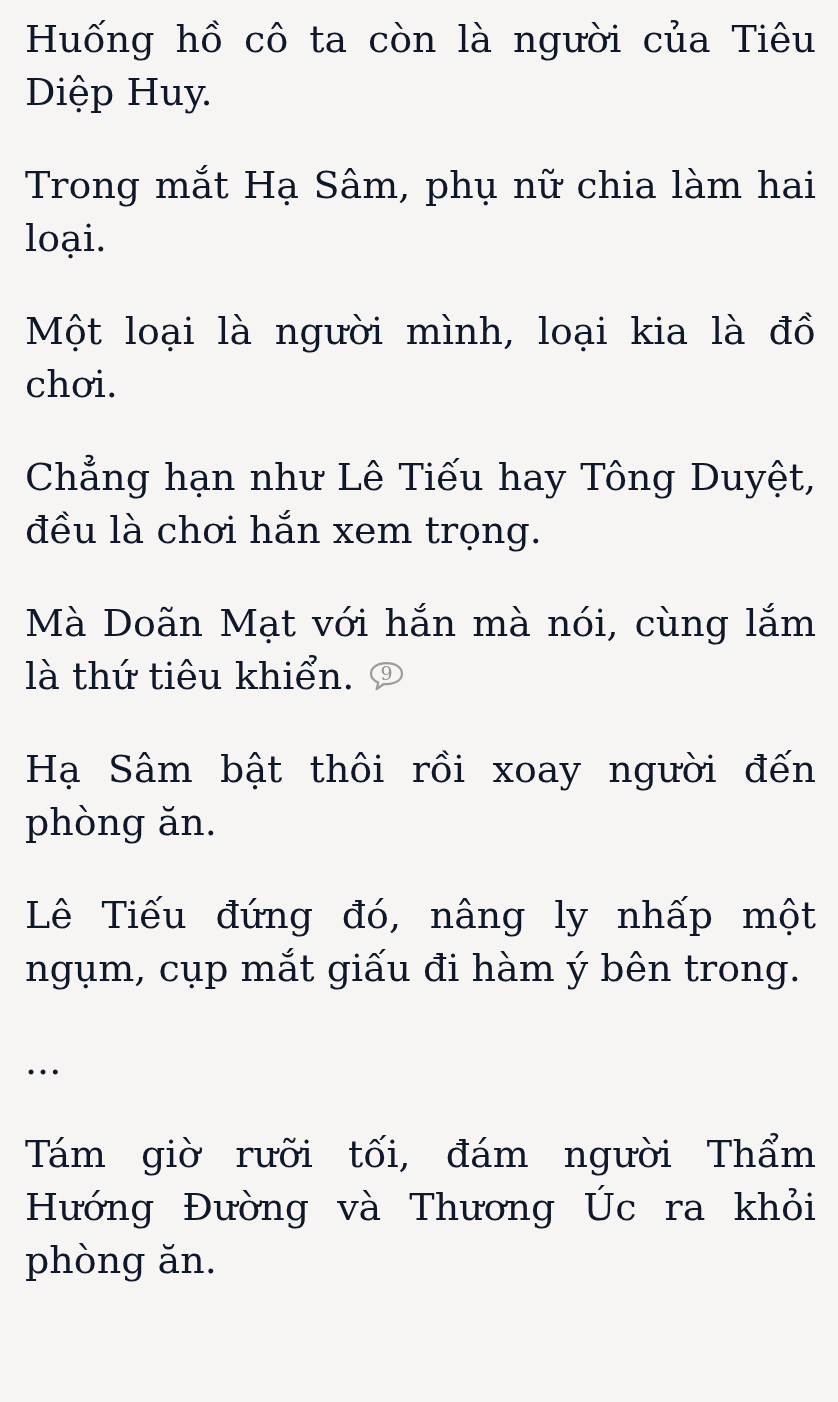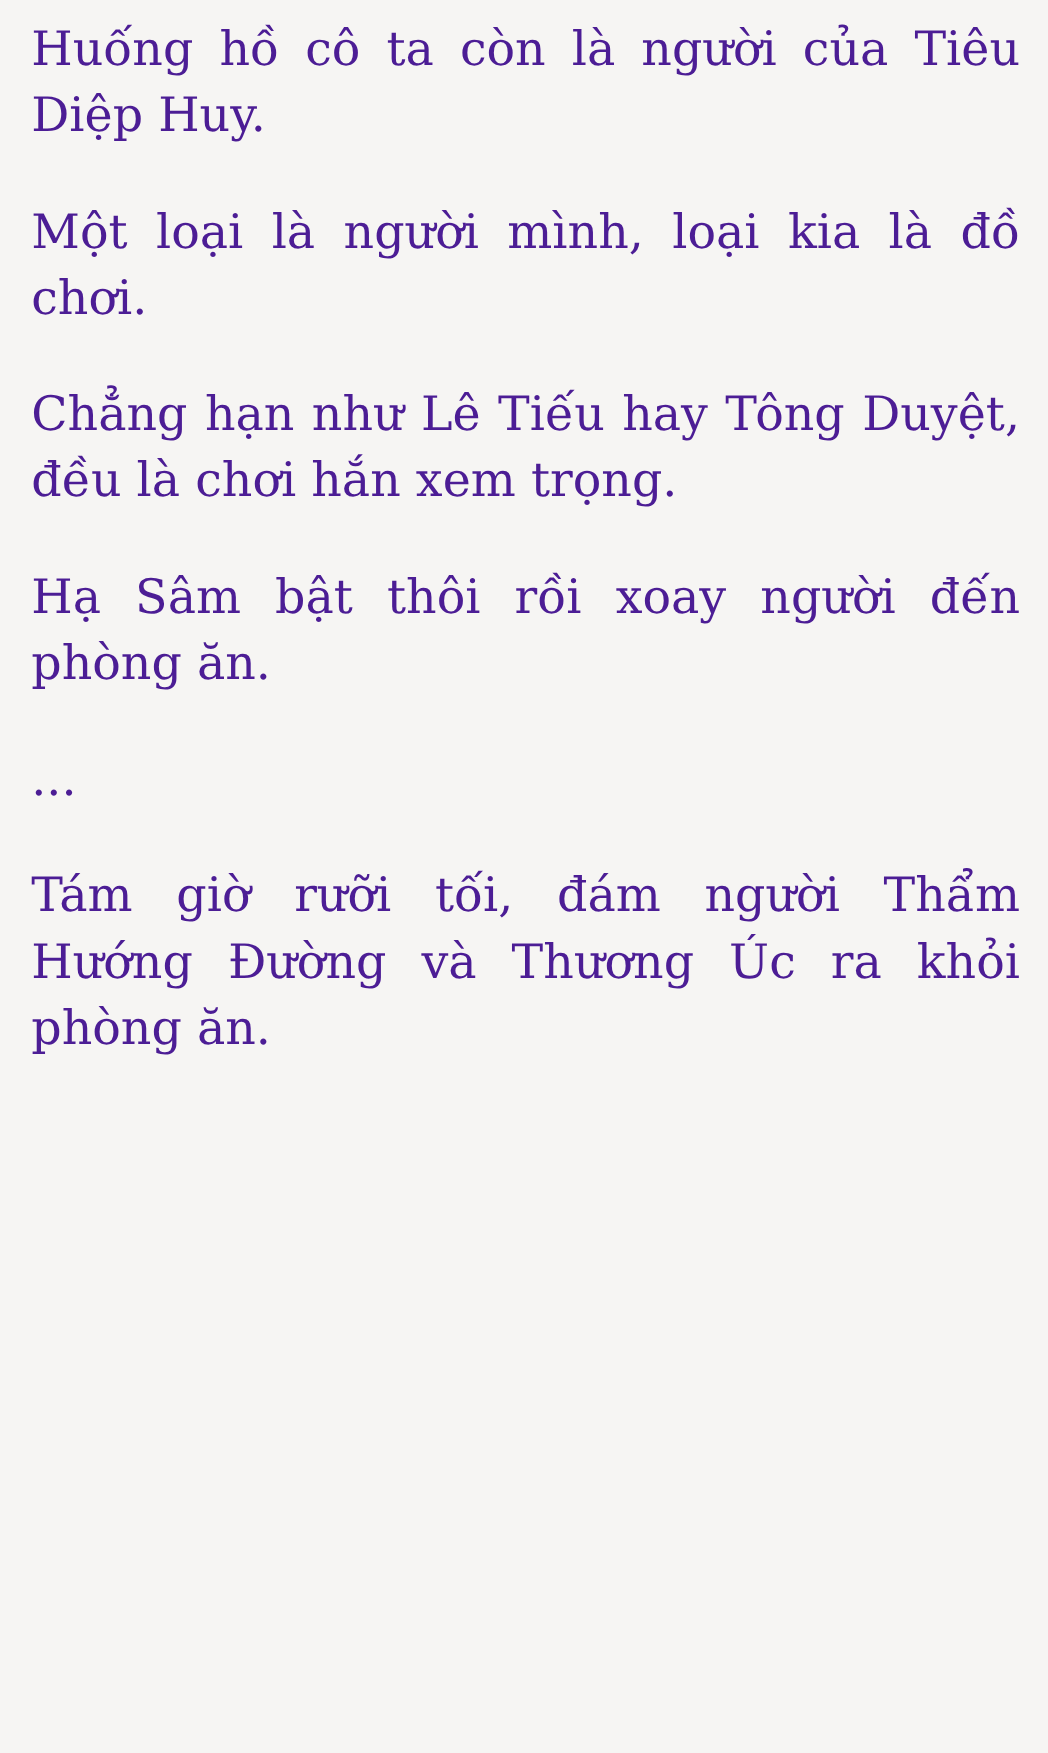--- a/index.html
+++ b/index.html
@@ -13,21 +13,21 @@
     overflow: hidden;
   }
   .reader-page {
     box-sizing: border-box;
     width: 838px;
     height: 1014px;
     padding: 13px 22px 0 25px;
     font-family: "DejaVu Serif", "Liberation Serif", serif;
     font-size: 38px;
     line-height: 53px;
-    color: #4c1d95;
+    color: #0f172a;
     text-align: justify;
     text-justify: inter-word;
     hyphens: none;
     -webkit-hyphens: none;
   }
   .reader-page p {
     margin: 0 0 40px 0;
     padding: 0;
   }
   .comment-badge {
@@ -44,27 +44,33 @@
     font-family: "DejaVu Serif", "Liberation Serif", serif;
   }
 </style>
 </head>
 <body>
 
 <main class="reader-page">
 
   <p><span>Huống hồ cô ta còn là người của Tiêu Diệp Huy.</span></p>
 
+  <p><span>Trong mắt Hạ Sâm, phụ nữ chia làm hai loại.</span></p>
 
   <p><span>Một loại là người mình, loại kia là đồ chơi.</span></p>
 
   <p><span>Chẳng hạn như Lê Tiếu hay Tông Duyệt, đều là chơi hắn xem trọng.</span></p>
 
+  <p><span>Mà Doãn Mạt với hắn mà nói, cùng lắm là thứ tiêu khiển.</span><span class="comment-badge"><svg width="37" height="31" viewBox="0 0 37 31">
+        <path d="M18.5 2.2 C9.4 2.2 3 6.6 3 12.6 C3 16.7 5.9 19.9 10.3 21.6 L8.6 28.2 L15.8 23 C16.7 23.1 17.6 23.1 18.5 23.1 C27.6 23.1 34 18.7 34 12.7 C34 6.6 27.6 2.2 18.5 2.2 Z" fill="none" stroke="#9b9b9b" stroke-width="2.2" stroke-linejoin="round"></path>
+        <text x="18.5" y="19" text-anchor="middle" font-size="19" fill="#8f8f8f">9</text>
+      </svg></span></p>
 
 
   <p><span>Hạ Sâm bật thôi rồi xoay người đến phòng ăn.</span></p>
 
+  <p><span>Lê Tiếu đứng đó, nâng ly nhấp một ngụm, cụp mắt giấu đi hàm ý bên trong.</span></p>
 
   <p><span>...</span></p>
 
   <p><span>Tám giờ rưỡi tối, đám người Thẩm Hướng Đường và Thương Úc ra khỏi phòng ăn.</span></p>
 
 </main>
 
 </body></html>

